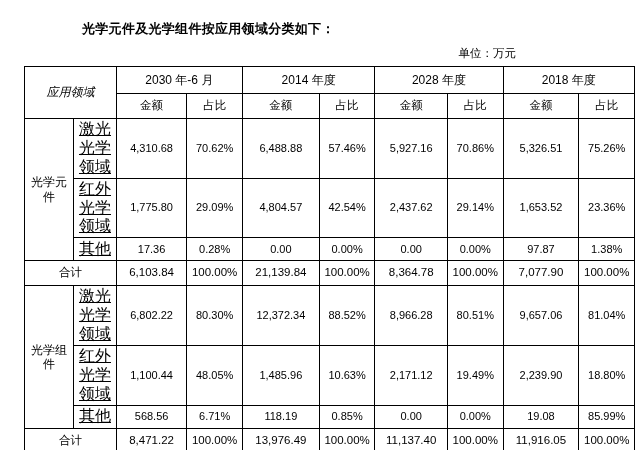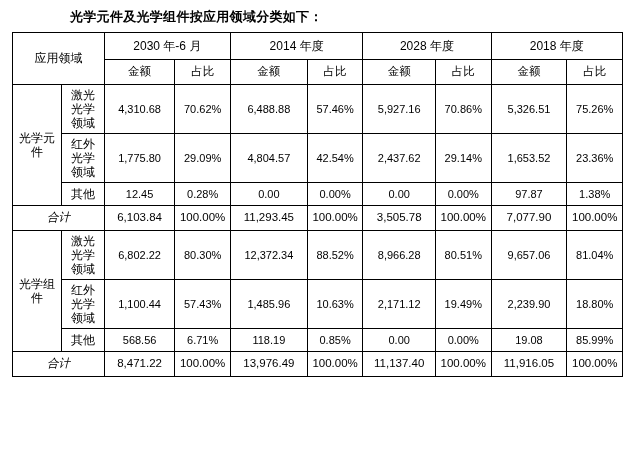--- a/index.html
+++ b/index.html
@@ -12,21 +12,21 @@
     height: 450px;
     font-family: "Liberation Sans", sans-serif;
     color: #000000;
     overflow: hidden;
   }
   .page {
     position: relative;
     width: 564px;
     height: 450px;
     box-sizing: border-box;
-    padding: 0;
+    padding: 12px;
   }
   .caption {
     font-size: 13px;
     font-weight: bold;
     padding: 8px 0 6px 70px;
     letter-spacing: 0.3px;
     white-space: nowrap;
   }
   .unit-row {
     text-align: right;
@@ -60,55 +60,57 @@
     font-weight: bold;
     font-size: 11.5px;
     height: 22px;
   }
   .cat-main {
     font-weight: bold;
     font-size: 12px;
     width: 44px;
   }
   .cat-sub {
-    font-size: 12px;
+    font-size: 16px;
     width: 38px;
     line-height: 1.12;
     padding: 2px 1px;
+    text-decoration: underline;
   }
   .num {
     text-align: right;
     padding-right: 6px;
     font-size: 11px;
     white-space: nowrap;
   }
   .total-row td {
     font-weight: bold;
     font-size: 11.5px;
   }
   .total-label {
     font-weight: bold;
     font-size: 12px;
-    font-style: italic;
   }
   .row-tall td { height: 46px; }
   .row-short td { height: 20px; }
   .row-total td { height: 22px; }
   .appfield {
     font-weight: bold;
     font-size: 12px;
+    font-style: italic;
   }
 </style>
 </head>
 <body>
 
 <div class="page">
 
   <div class="caption">光学元件及光学组件按应用领域分类如下：</div>
 
+  <div class="unit-row">单位：万元</div>
 
   <div class="table-wrap">
     <table class="fin">
       <colgroup>
         <col style="width:46px">
         <col style="width:40px">
         <col style="width:66px">
         <col style="width:52px">
         <col style="width:72px">
         <col style="width:52px">
@@ -154,57 +156,57 @@
           <td class="num">29.09%</td>
           <td class="num">4,804.57</td>
           <td class="num">42.54%</td>
           <td class="num">2,437.62</td>
           <td class="num">29.14%</td>
           <td class="num">1,653.52</td>
           <td class="num">23.36%</td>
         </tr>
         <tr class="row-short">
           <td class="cat-sub">其他</td>
-          <td class="num">12.45</td>
+          <td class="num">17.36</td>
           <td class="num">0.28%</td>
           <td class="num">0.00</td>
           <td class="num">0.00%</td>
           <td class="num">0.00</td>
           <td class="num">0.00%</td>
           <td class="num">97.87</td>
           <td class="num">1.38%</td>
         </tr>
         <tr class="row-total total-row">
           <td colspan="2" class="total-label">合计</td>
           <td class="num">6,103.84</td>
           <td class="num">100.00%</td>
-          <td class="num">11,293.45</td>
-          <td class="num">100.00%</td>
-          <td class="num">3,505.78</td>
+          <td class="num">21,139.84</td>
+          <td class="num">100.00%</td>
+          <td class="num">8,364.78</td>
           <td class="num">100.00%</td>
           <td class="num">7,077.90</td>
           <td class="num">100.00%</td>
         </tr>
 
         <tr class="row-tall">
           <td rowspan="3" class="cat-main">光学组件</td>
           <td class="cat-sub">激光光学领域</td>
           <td class="num">6,802.22</td>
           <td class="num">80.30%</td>
           <td class="num">12,372.34</td>
           <td class="num">88.52%</td>
           <td class="num">8,966.28</td>
           <td class="num">80.51%</td>
           <td class="num">9,657.06</td>
           <td class="num">81.04%</td>
         </tr>
         <tr class="row-tall">
           <td class="cat-sub">红外光学领域</td>
           <td class="num">1,100.44</td>
-          <td class="num">57.43%</td>
+          <td class="num">48.05%</td>
           <td class="num">1,485.96</td>
           <td class="num">10.63%</td>
           <td class="num">2,171.12</td>
           <td class="num">19.49%</td>
           <td class="num">2,239.90</td>
           <td class="num">18.80%</td>
         </tr>
         <tr class="row-short">
           <td class="cat-sub">其他</td>
           <td class="num">568.56</td>

